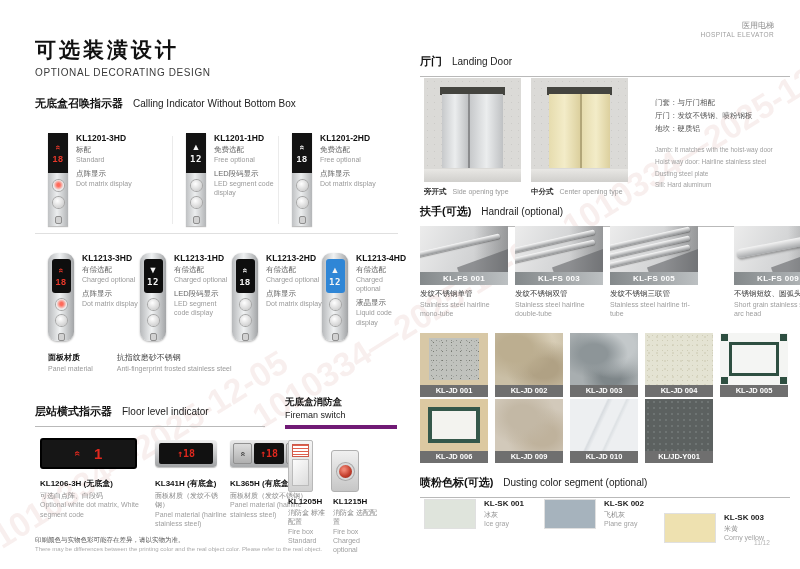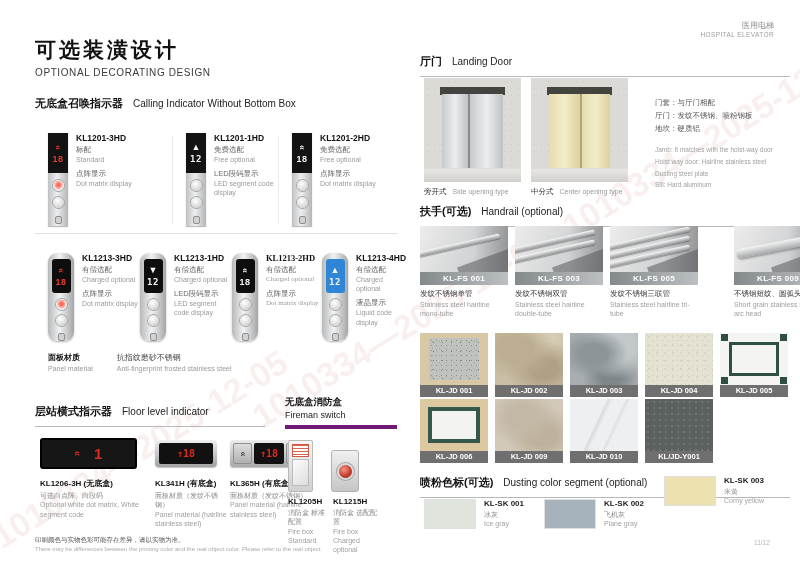--- a/index.html
+++ b/index.html
@@ -112,21 +112,21 @@
   .panels { position:absolute; left:18px; right:18px; top:16px; bottom:14px; display:flex;
             box-shadow:inset 2px 0 3px rgba(0,0,0,.2), inset -2px 0 3px rgba(0,0,0,.2); }
   .panels .p { height:100%; }
   .steel .p { background:linear-gradient(90deg,#c7c9cb 0%,#ebedee 50%,#bfc1c3 100%); }
   .beige .p { background:linear-gradient(90deg,#e6dcae 0%,#f3ecc8 50%,#dcd09e 100%); }
   .panels .seam { border-left:2px solid #8a8b8d; }
   .beige .seam { border-left:2px solid #b2a678; }
   .floorstrip { position:absolute; left:0; right:0; bottom:0; height:13px;
                 background:linear-gradient(#e8e7e4,#d0cfcc); }
   .doorlbl { position:absolute; display:flex; gap:6px; align-items:baseline; }
-  .doorlbl .cn { font-size:7.5px; font-weight:normal; color:#333; }
+  .doorlbl .cn { font-size:7.5px; font-weight:bold; color:#333; }
   .doorlbl .en { font-size:7px; color:#999; }
   .spec { position:absolute; width:135px; }
   .spec .cnl { font-size:7.5px; color:#555; line-height:1.75; }
   .spec .enl { font-size:6.5px; color:#a0a0a0; line-height:1.8; }
   .spec .sp { height:9px; }
 
   
   .hcard { position:absolute; width:88px; }
   .hr-img { position:relative; width:88px; height:46px; overflow:hidden;
             background:linear-gradient(115deg,#ececec 0%,#d8d9da 45%,#c2c3c4 100%); }
@@ -341,21 +341,21 @@
       <div class="disp2">
         <span class="arr white rot">«</span>
         <span class="num white">18</span>
       </div>
       <div class="btns2">
         <span class="btn"></span>
         <span class="btn"></span>
         <span class="key"></span>
       </div>
     </div>
-    <div class="ctext" style="width:58px;font-family:Liberation Serif, serif;">
+    <div class="ctext" style="width:58px;">
       <div class="model">KL1213-2HD</div>
       <div class="cn">有偿选配</div>
       <div class="en">Charged optional</div>
       <div class="gap"></div>
       <div class="cn">点阵显示</div>
       <div class="en">Dot matrix display</div>
     </div>
   </div>
 
   <div class="card" style="left:322px; top:253px;">
@@ -608,21 +608,21 @@
     </div>
   </div>
   <div class="skitem" style="left:544px; top:499px;">
     <div class="sw sk2"></div>
     <div>
       <div class="model">KL-SK 002</div>
       <div class="cn">飞机灰</div>
       <div class="en">Plane gray</div>
     </div>
   </div>
-  <div class="skitem" style="left:664px; top:476px;">
+  <div class="skitem" style="left:664px; top:513px;">
     <div class="sw sk3"></div>
     <div>
       <div class="model">KL-SK 003</div>
       <div class="cn">米黄</div>
       <div class="en">Corny yellow</div>
     </div>
   </div>
 
   <div class="pageno" style="left:754px; top:539px;">11/12</div>
 

